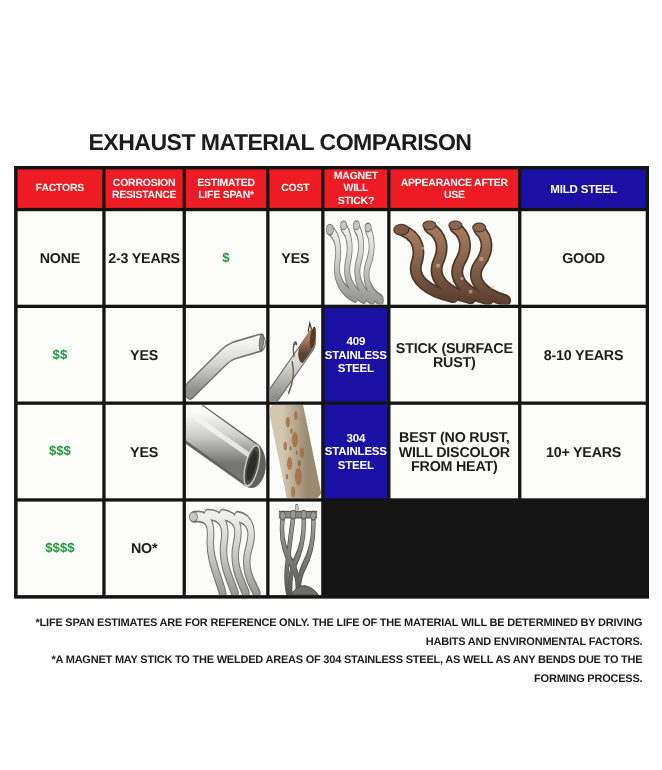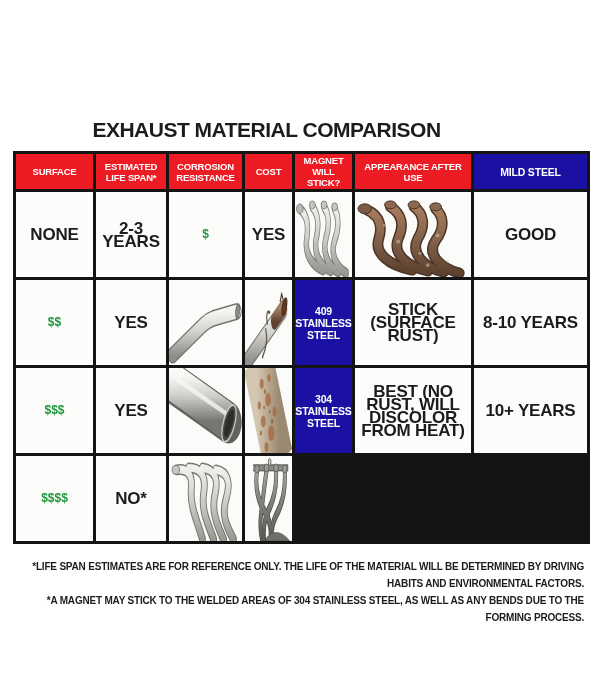--- a/index.html
+++ b/index.html
@@ -3,21 +3,21 @@
 <meta charset="utf-8">
 <style>
   html,body{margin:0;padding:0;}
   body{
     width:602px;height:700px;background:#ffffff;position:relative;overflow:hidden;
     font-family:"Liberation Sans","DejaVu Sans",sans-serif;
     -webkit-font-smoothing:antialiased;
   }
   .canvas{position:absolute;inset:0;}
   .title{
-    position:absolute;top:118px;left:12px;width:509px;text-align:center;
+    position:absolute;top:118px;left:0;width:509px;text-align:center;
     font-size:21px;font-weight:bold;color:#1c1c1c;letter-spacing:-0.5px;
     font-stretch:condensed;
   }
   .tbl{
     position:absolute;left:13px;top:151px;
     display:grid;
     grid-template-columns:77px 70px 73px 47px 57px 116px 113px;
     grid-template-rows:35px 85px 85px 85px 85px;
     gap:3px;background:#141414;border:3px solid #141414;
   }
@@ -27,21 +27,21 @@
   }
   .hdr{
     background:#ed1c24;color:#ffffff;font-weight:bold;font-size:9.5px;
     line-height:11px;letter-spacing:-0.2px;padding:1px;
   }
   .mat{
     background:#1a10a3;color:#ffffff;font-weight:bold;font-size:10.5px;
     line-height:12px;letter-spacing:-0.2px;padding:12px;
   }
   .val{
-    color:#1c1c1c;font-weight:bold;font-size:17px;line-height:13px;
+    color:#1c1c1c;font-weight:bold;font-size:13px;line-height:13px;
     letter-spacing:-0.2px;padding:2px;
   }
   .cost{color:#21963c;font-size:12px;letter-spacing:0;}
   .photo{padding:0;background:#fbfbfa;}
   .photo svg{display:block;width:100%;height:100%;}
   .footnotes{
     position:absolute;left:24px;top:558px;width:560px;
     font-size:10px;font-weight:bold;color:#1c1c1c;line-height:17px;
     letter-spacing:-0.2px;
     text-align:right;
@@ -90,23 +90,23 @@
     </linearGradient>
   </defs>
 </svg>
 
 <div class="canvas">
 
   <div class="title">EXHAUST MATERIAL COMPARISON</div>
 
   <div class="tbl">
 
-    <div class="cell hdr">SURFACE</div>
+    <div class="cell hdr">FACTORS</div>
+    <div class="cell hdr">CORROSION RESISTANCE</div>
     <div class="cell hdr">ESTIMATED LIFE SPAN*</div>
-    <div class="cell hdr">CORROSION RESISTANCE</div>
     <div class="cell hdr">COST</div>
     <div class="cell hdr">MAGNET WILL STICK?</div>
     <div class="cell hdr">APPEARANCE AFTER USE</div>
 
     <div class="cell mat">MILD STEEL</div>
     <div class="cell val">NONE</div>
     <div class="cell val">2-3 YEARS</div>
     <div class="cell val cost">$</div>
     <div class="cell val">YES</div>
     <div class="cell photo">

